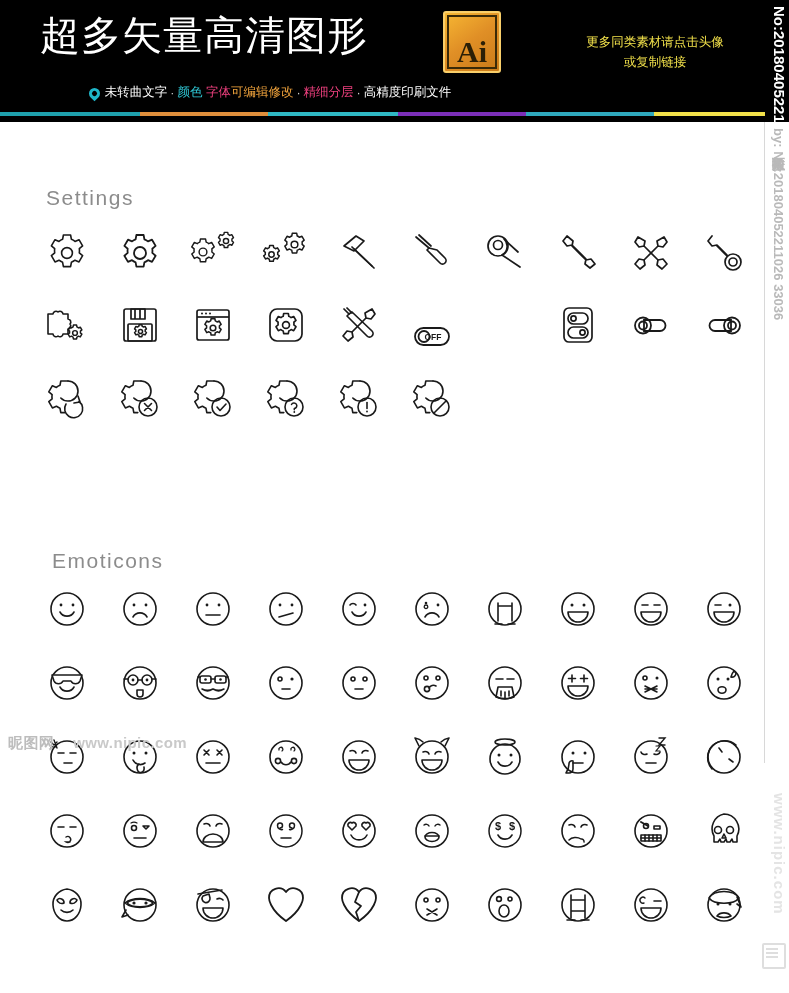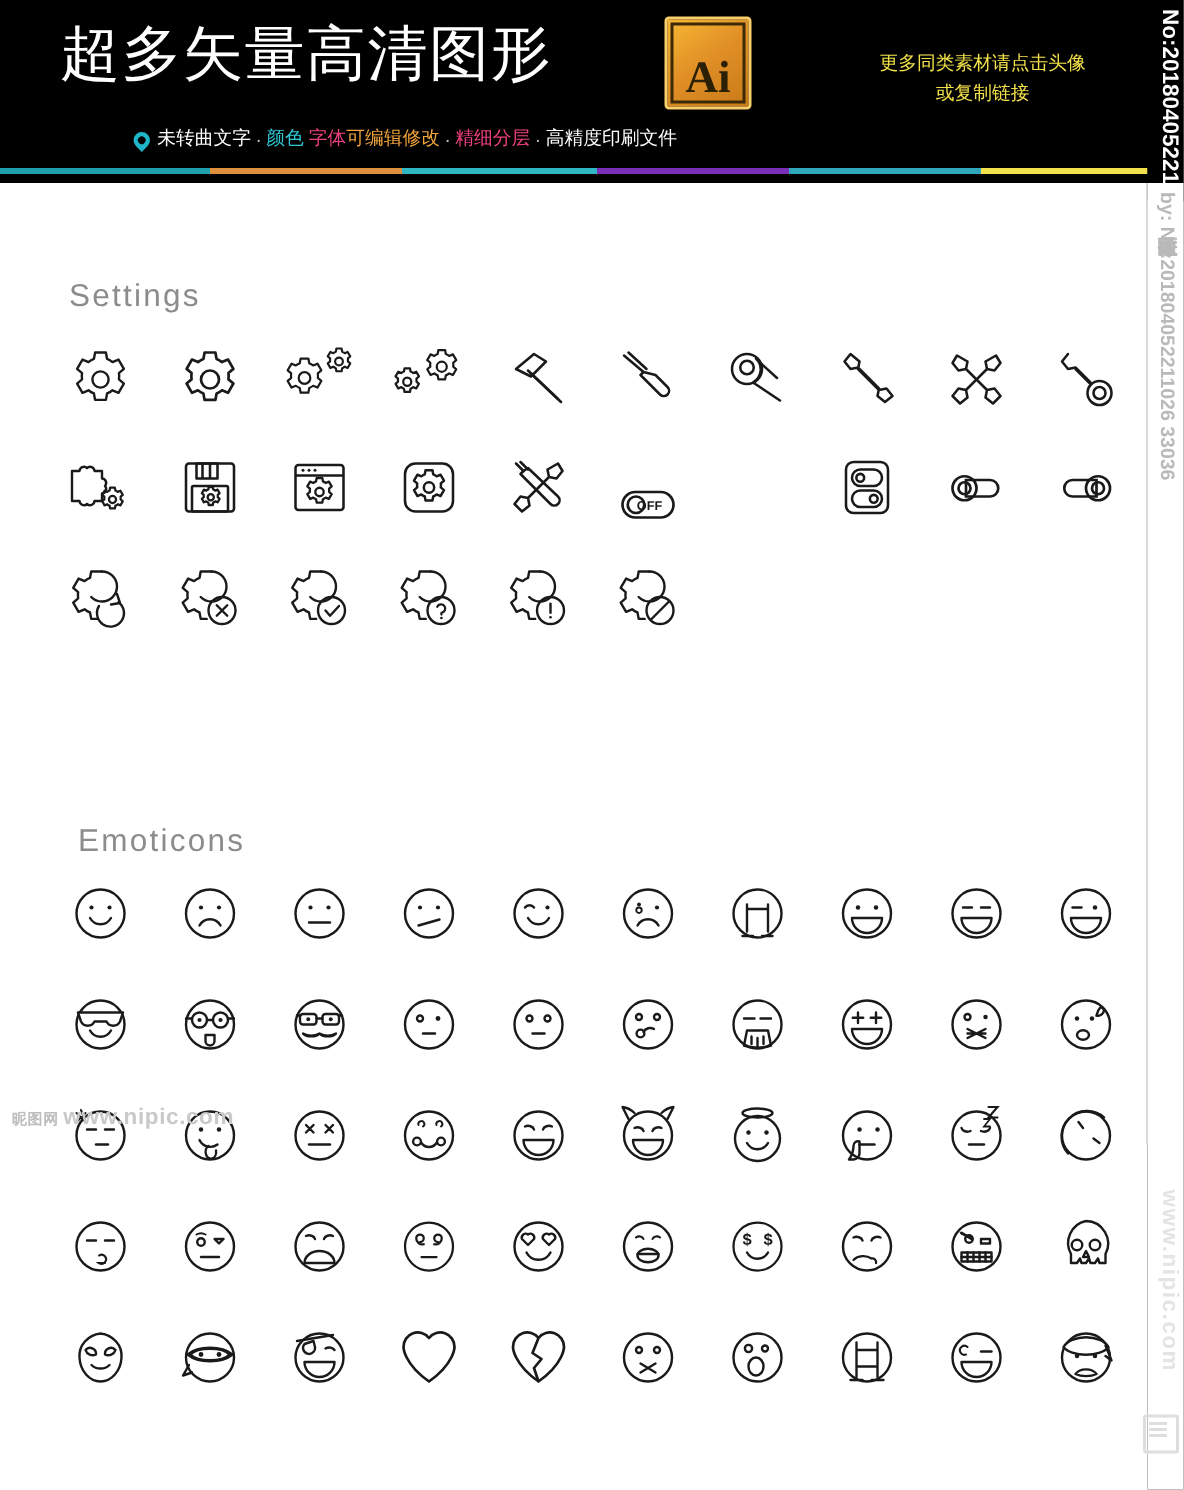--- a/index.html
+++ b/index.html
@@ -132,21 +132,21 @@
 
   .icon-cell{position:absolute;width:74px;height:56px;}
   .icon-cell svg{display:block;margin:0 auto;}
 
   
   .footer-wm{
     position:absolute;left:8px;bottom:10px;
     color:#c9c9c9;font-size:15px;font-weight:700;letter-spacing:0.4px;
     font-family:"Liberation Sans",sans-serif;white-space:nowrap;
   }
-  .footer-wm .cn{color:#bdbdbd;font-size:10px;margin-right:3px;}
+  .footer-wm .cn{color:#bdbdbd;font-size:15px;margin-right:19px;}
   .footer-id{
     position:absolute;right:28px;bottom:18px;
     background:#e3e3e3;color:#ffffff;font-size:13px;
     padding:4px 10px;white-space:nowrap;
     font-family:"Liberation Sans",sans-serif;
   }
 </style>
 </head>
 <body>
 

